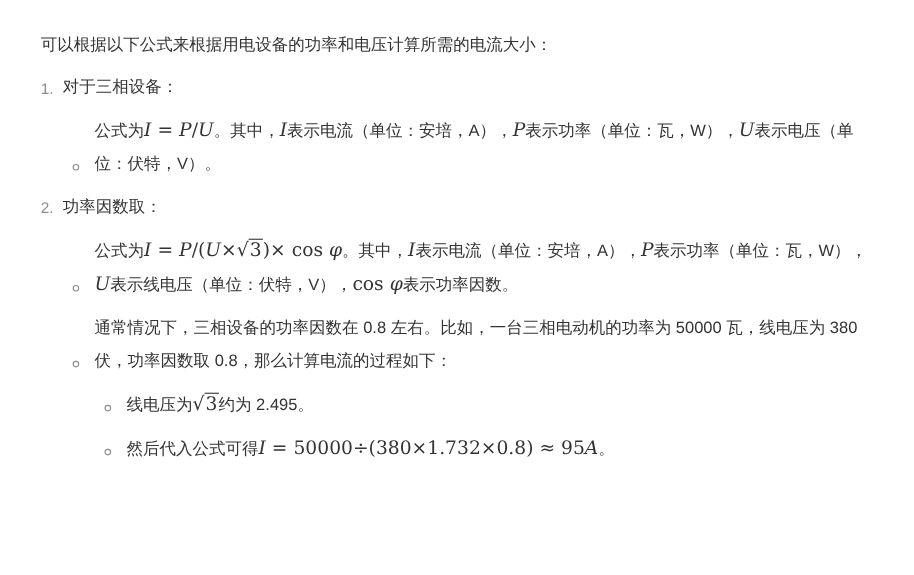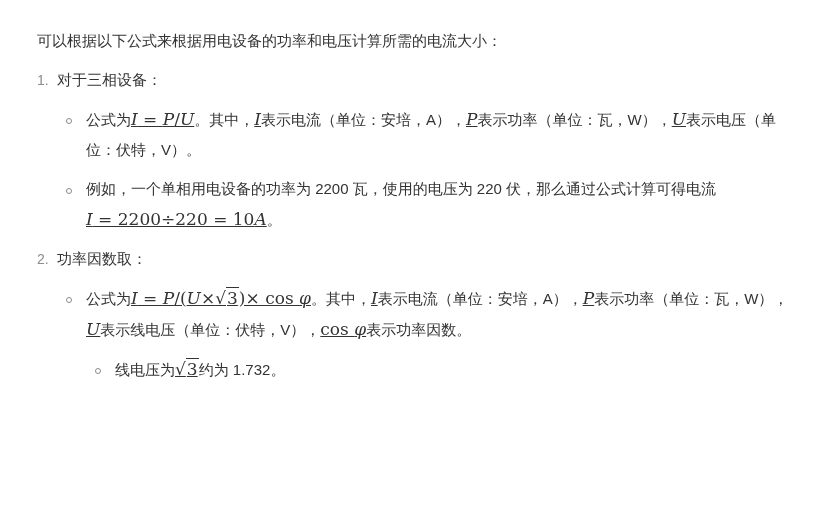--- a/index.html
+++ b/index.html
@@ -3,34 +3,34 @@
 <meta charset="utf-8">
 <style>
   html,body{margin:0;padding:0;background:#ffffff;}
   .page{
     width:831px;height:523px;box-sizing:border-box;
     padding:26px 30px 0 37px;overflow:hidden;
     font-family:"Liberation Sans","DejaVu Sans",sans-serif;
     font-size:15px;color:var(--text-color,#333333);
     background:var(--bg-color,#ffffff);
   }
-  .block{display:flex;align-items:flex-start;line-height:30px;margin:0 0 9px 0;}
+  .block{display:flex;align-items:flex-end;line-height:30px;margin:0 0 9px 0;}
   .block .content{flex:1;min-width:0;}
   .indent-0{margin-left:0;}
   .indent-1{margin-left:0;}
   .indent-2{margin-left:29px;}
   .indent-3{margin-left:58px;}
   .marker{flex:0 0 20px;color:var(--marker-color,#8c8c8c);font-size:14px;user-select:none;}
   .marker .dot{
     display:inline-block;width:6px;height:6px;box-sizing:border-box;
     border:1.2px solid var(--marker-color,#8c8c8c);border-radius:50%;
     margin-top:12px;
   }
   .seg-text{font-family:"Liberation Sans","DejaVu Sans",sans-serif;}
-  .math-run{white-space:nowrap;text-decoration:underline;}
+  .math-run{white-space:nowrap;}
   .tok-mi{font-family:"DejaVu Serif","Liberation Serif",serif;font-style:italic;font-size:17px;}
   .tok-mn,.tok-mrm{font-family:"DejaVu Serif","Liberation Serif",serif;font-style:normal;font-size:17px;}
   .tok-sqrt{font-family:"DejaVu Serif","Liberation Serif",serif;font-size:17px;white-space:nowrap;}
   .tok-sqrt .rad{font-style:normal;}
   .tok-sqrt .vinculum{border-top:1.3px solid currentColor;padding:0 1px;font-style:normal;}
 </style>
 </head>
 <body>
 
 <div class="page">
@@ -39,30 +39,34 @@
         <div class="content"><span class="seg-text">可以根据以下公式来根据用电设备的功率和电压计算所需的电流大小：</span></div>
       </div>
       <div class="block indent-1">
         <span class="marker">1.</span>
         <div class="content"><span class="seg-text">对于三相设备：</span></div>
       </div>
       <div class="block indent-2">
         <span class="marker"><span class="dot"></span></span>
         <div class="content"><span class="seg-text">公式为</span><span class="math-run"><span class="tok-mi">I</span><span class="tok-mn"> = </span><span class="tok-mi">P</span><span class="tok-mn">/</span><span class="tok-mi">U</span></span><span class="seg-text">。其中，</span><span class="math-run"><span class="tok-mi">I</span></span><span class="seg-text">表示电流（单位：安培，A），</span><span class="math-run"><span class="tok-mi">P</span></span><span class="seg-text">表示功率（单位：瓦，W），</span><span class="math-run"><span class="tok-mi">U</span></span><span class="seg-text">表示电压（单位：伏特，V）。</span></div>
       </div>
-      <div class="block indent-2">
-        <span class="marker"><span class="dot"></span></span>
-        <div class="content"><span class="seg-text">例如，一个单相用电设备的功率为 2200 瓦，使用的电压为 220 伏，那么通过公式计算可得电流 </span><span class="math-run"><span class="tok-mi">I</span><span class="tok-mn"> = 2200÷220 = 10</span><span class="tok-mi">A</span></span><span class="seg-text">。</span></div>
-      </div>
       <div class="block indent-1">
         <span class="marker">2.</span>
         <div class="content"><span class="seg-text">功率因数取：</span></div>
       </div>
       <div class="block indent-2">
         <span class="marker"><span class="dot"></span></span>
         <div class="content"><span class="seg-text">公式为</span><span class="math-run"><span class="tok-mi">I</span><span class="tok-mn"> = </span><span class="tok-mi">P</span><span class="tok-mn">/(</span><span class="tok-mi">U</span><span class="tok-mn">×</span><span class="tok-sqrt"><span class="rad">√</span><span class="vinculum">3</span></span><span class="tok-mn">)× </span><span class="tok-mrm">cos </span><span class="tok-mi">φ</span></span><span class="seg-text">。其中，</span><span class="math-run"><span class="tok-mi">I</span></span><span class="seg-text">表示电流（单位：安培，A），</span><span class="math-run"><span class="tok-mi">P</span></span><span class="seg-text">表示功率（单位：瓦，W），</span><span class="math-run"><span class="tok-mi">U</span></span><span class="seg-text">表示线电压（单位：伏特，V），</span><span class="math-run"><span class="tok-mrm">cos </span><span class="tok-mi">φ</span></span><span class="seg-text">表示功率因数。</span></div>
       </div>
+      <div class="block indent-2">
+        <span class="marker"><span class="dot"></span></span>
+        <div class="content"><span class="seg-text">通常情况下，三相设备的功率因数在 0.8 左右。比如，一台三相电动机的功率为 50000 瓦，线电压为 380 伏，功率因数取 0.8，那么计算电流的过程如下：</span></div>
+      </div>
       <div class="block indent-3">
         <span class="marker"><span class="dot"></span></span>
-        <div class="content"><span class="seg-text">线电压为</span><span class="math-run"><span class="tok-sqrt"><span class="rad">√</span><span class="vinculum">3</span></span></span><span class="seg-text">约为 1.732。</span></div>
+        <div class="content"><span class="seg-text">线电压为</span><span class="math-run"><span class="tok-sqrt"><span class="rad">√</span><span class="vinculum">3</span></span></span><span class="seg-text">约为 2.495。</span></div>
+      </div>
+      <div class="block indent-3">
+        <span class="marker"><span class="dot"></span></span>
+        <div class="content"><span class="seg-text">然后代入公式可得</span><span class="math-run"><span class="tok-mi">I</span><span class="tok-mn"> = 50000÷(380×1.732×0.8) ≈ 95</span><span class="tok-mi">A</span></span><span class="seg-text">。</span></div>
       </div>
     </div>
 </div>
 
 </body></html>

